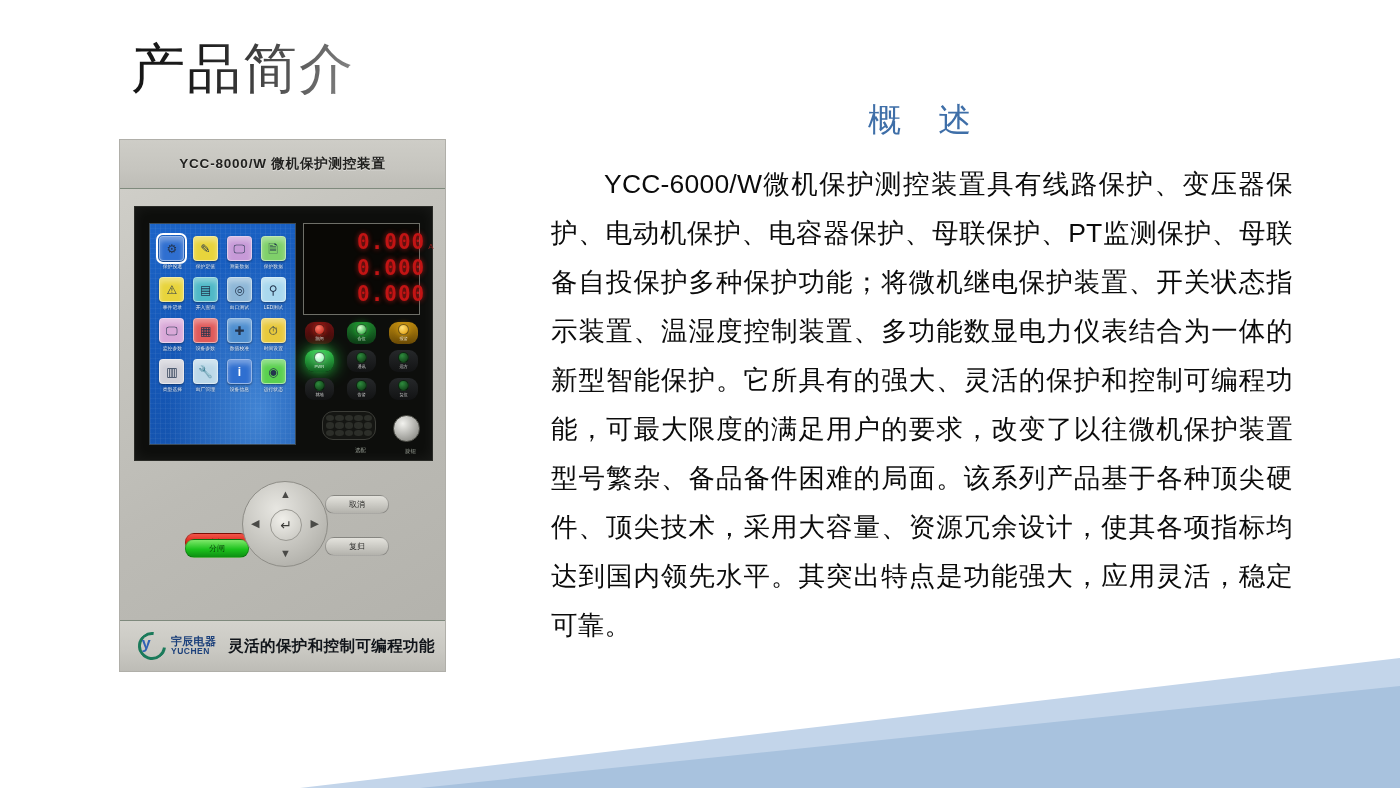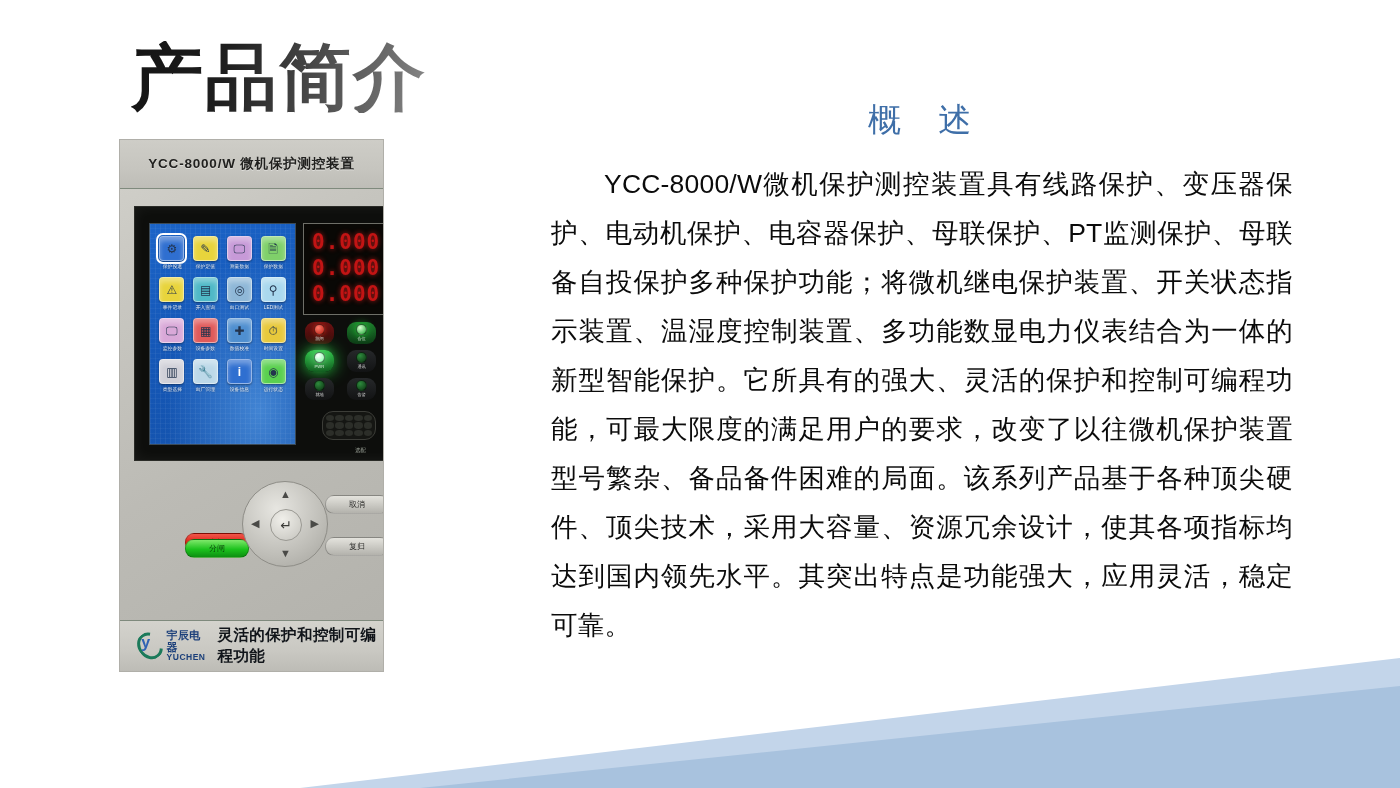--- a/index.html
+++ b/index.html
@@ -13,22 +13,22 @@
     position: relative;
     overflow: hidden;
     font-family: "Liberation Sans", "DejaVu Sans", sans-serif;
   }
 
   
   .slide-title {
     position: absolute;
     left: 131px;
     top: 41px;
-    font-size: 72px;
-    font-weight: bold;
+    font-size: 54px;
+    font-weight: normal;
     letter-spacing: 2px;
     line-height: 1;
     background: linear-gradient(100deg, #141414 0%, #1e1e1e 32%, #4a4a4a 62%, #6e6e6e 86%, #8a8a8a 100%);
     -webkit-background-clip: text;
     background-clip: text;
     color: transparent;
     -webkit-text-fill-color: transparent;
     white-space: nowrap;
   }
 
@@ -55,21 +55,21 @@
     text-justify: inter-character;
     text-indent: 2em;
     letter-spacing: 0.2px;
   }
 
   
   .device {
     position: absolute;
     left: 119px;
     top: 139px;
-    width: 265px;
+    width: 327px;
     height: 533px;
     background: linear-gradient(150deg, #d2d1cb 0%, #c7c6c0 25%, #bcbbb5 55%, #b2b1ab 100%);
     border: 1px solid #b0afa9;
     box-sizing: border-box;
     overflow: hidden;
     text-decoration: underline;
   }
   .device-header {
     position: absolute;
     left: 0; top: 0; right: 0;
@@ -181,20 +181,21 @@
     height: 92px;
     background: #090805;
     border: 1px solid #6e6f68;
     box-sizing: border-box;
     padding: 6px 8px;
   }
   .meter-row {
     display: flex;
     align-items: baseline;
     height: 26px;
+    margin-left: 45px;
   }
   .meter-digits {
     font-family: "DejaVu Sans Mono", "Liberation Mono", monospace;
     font-size: 21px;
     font-weight: bold;
     color: #c21414;
     letter-spacing: 1px;
     text-shadow: 0 0 5px rgba(220,30,30,.75);
     flex: 1;
   }
@@ -410,21 +411,21 @@
     width: 1400px; height: 130px;
     pointer-events: none;
   }
 </style>
 </head>
 <body>
 
 <div class="slide-title">产品简介</div>
 
 <div class="overview-heading">概  述</div>
-<div class="overview-body">YCC-8000/W微机保护测控装置具有线路保护、变压器保护、电动机保护、电容器保护、母联保护、PT监测保护、母联备自投保护多种保护功能；将微机继电保护装置、开关状态指示装置、温湿度控制装置、多功能数显电力仪表结合为一体的新型智能保护。它所具有的强大、灵活的保护和控制可编程功能，可最大限度的满足用户的要求，改变了以往微机保护装置型号繁杂、备品备件困难的局面。该系列产品基于各种顶尖硬件、顶尖技术，采用大容量、资源冗余设计，使其各项指标均达到国内领先水平。其突出特点是功能强大，应用灵活，稳定可靠。</div>
+<div class="overview-body">YCC-6000/W微机保护测控装置具有线路保护、变压器保护、电动机保护、电容器保护、母联保护、PT监测保护、母联备自投保护多种保护功能；将微机继电保护装置、开关状态指示装置、温湿度控制装置、多功能数显电力仪表结合为一体的新型智能保护。它所具有的强大、灵活的保护和控制可编程功能，可最大限度的满足用户的要求，改变了以往微机保护装置型号繁杂、备品备件困难的局面。该系列产品基于各种顶尖硬件、顶尖技术，采用大容量、资源冗余设计，使其各项指标均达到国内领先水平。其突出特点是功能强大，应用灵活，稳定可靠。</div>
 
 <div class="device">
 
   <div class="device-header">
     <span class="device-model">YCC-8000/W  微机保护测控装置</span>
   </div>
 
   <div class="bezel">
 
     <div class="lcd">

